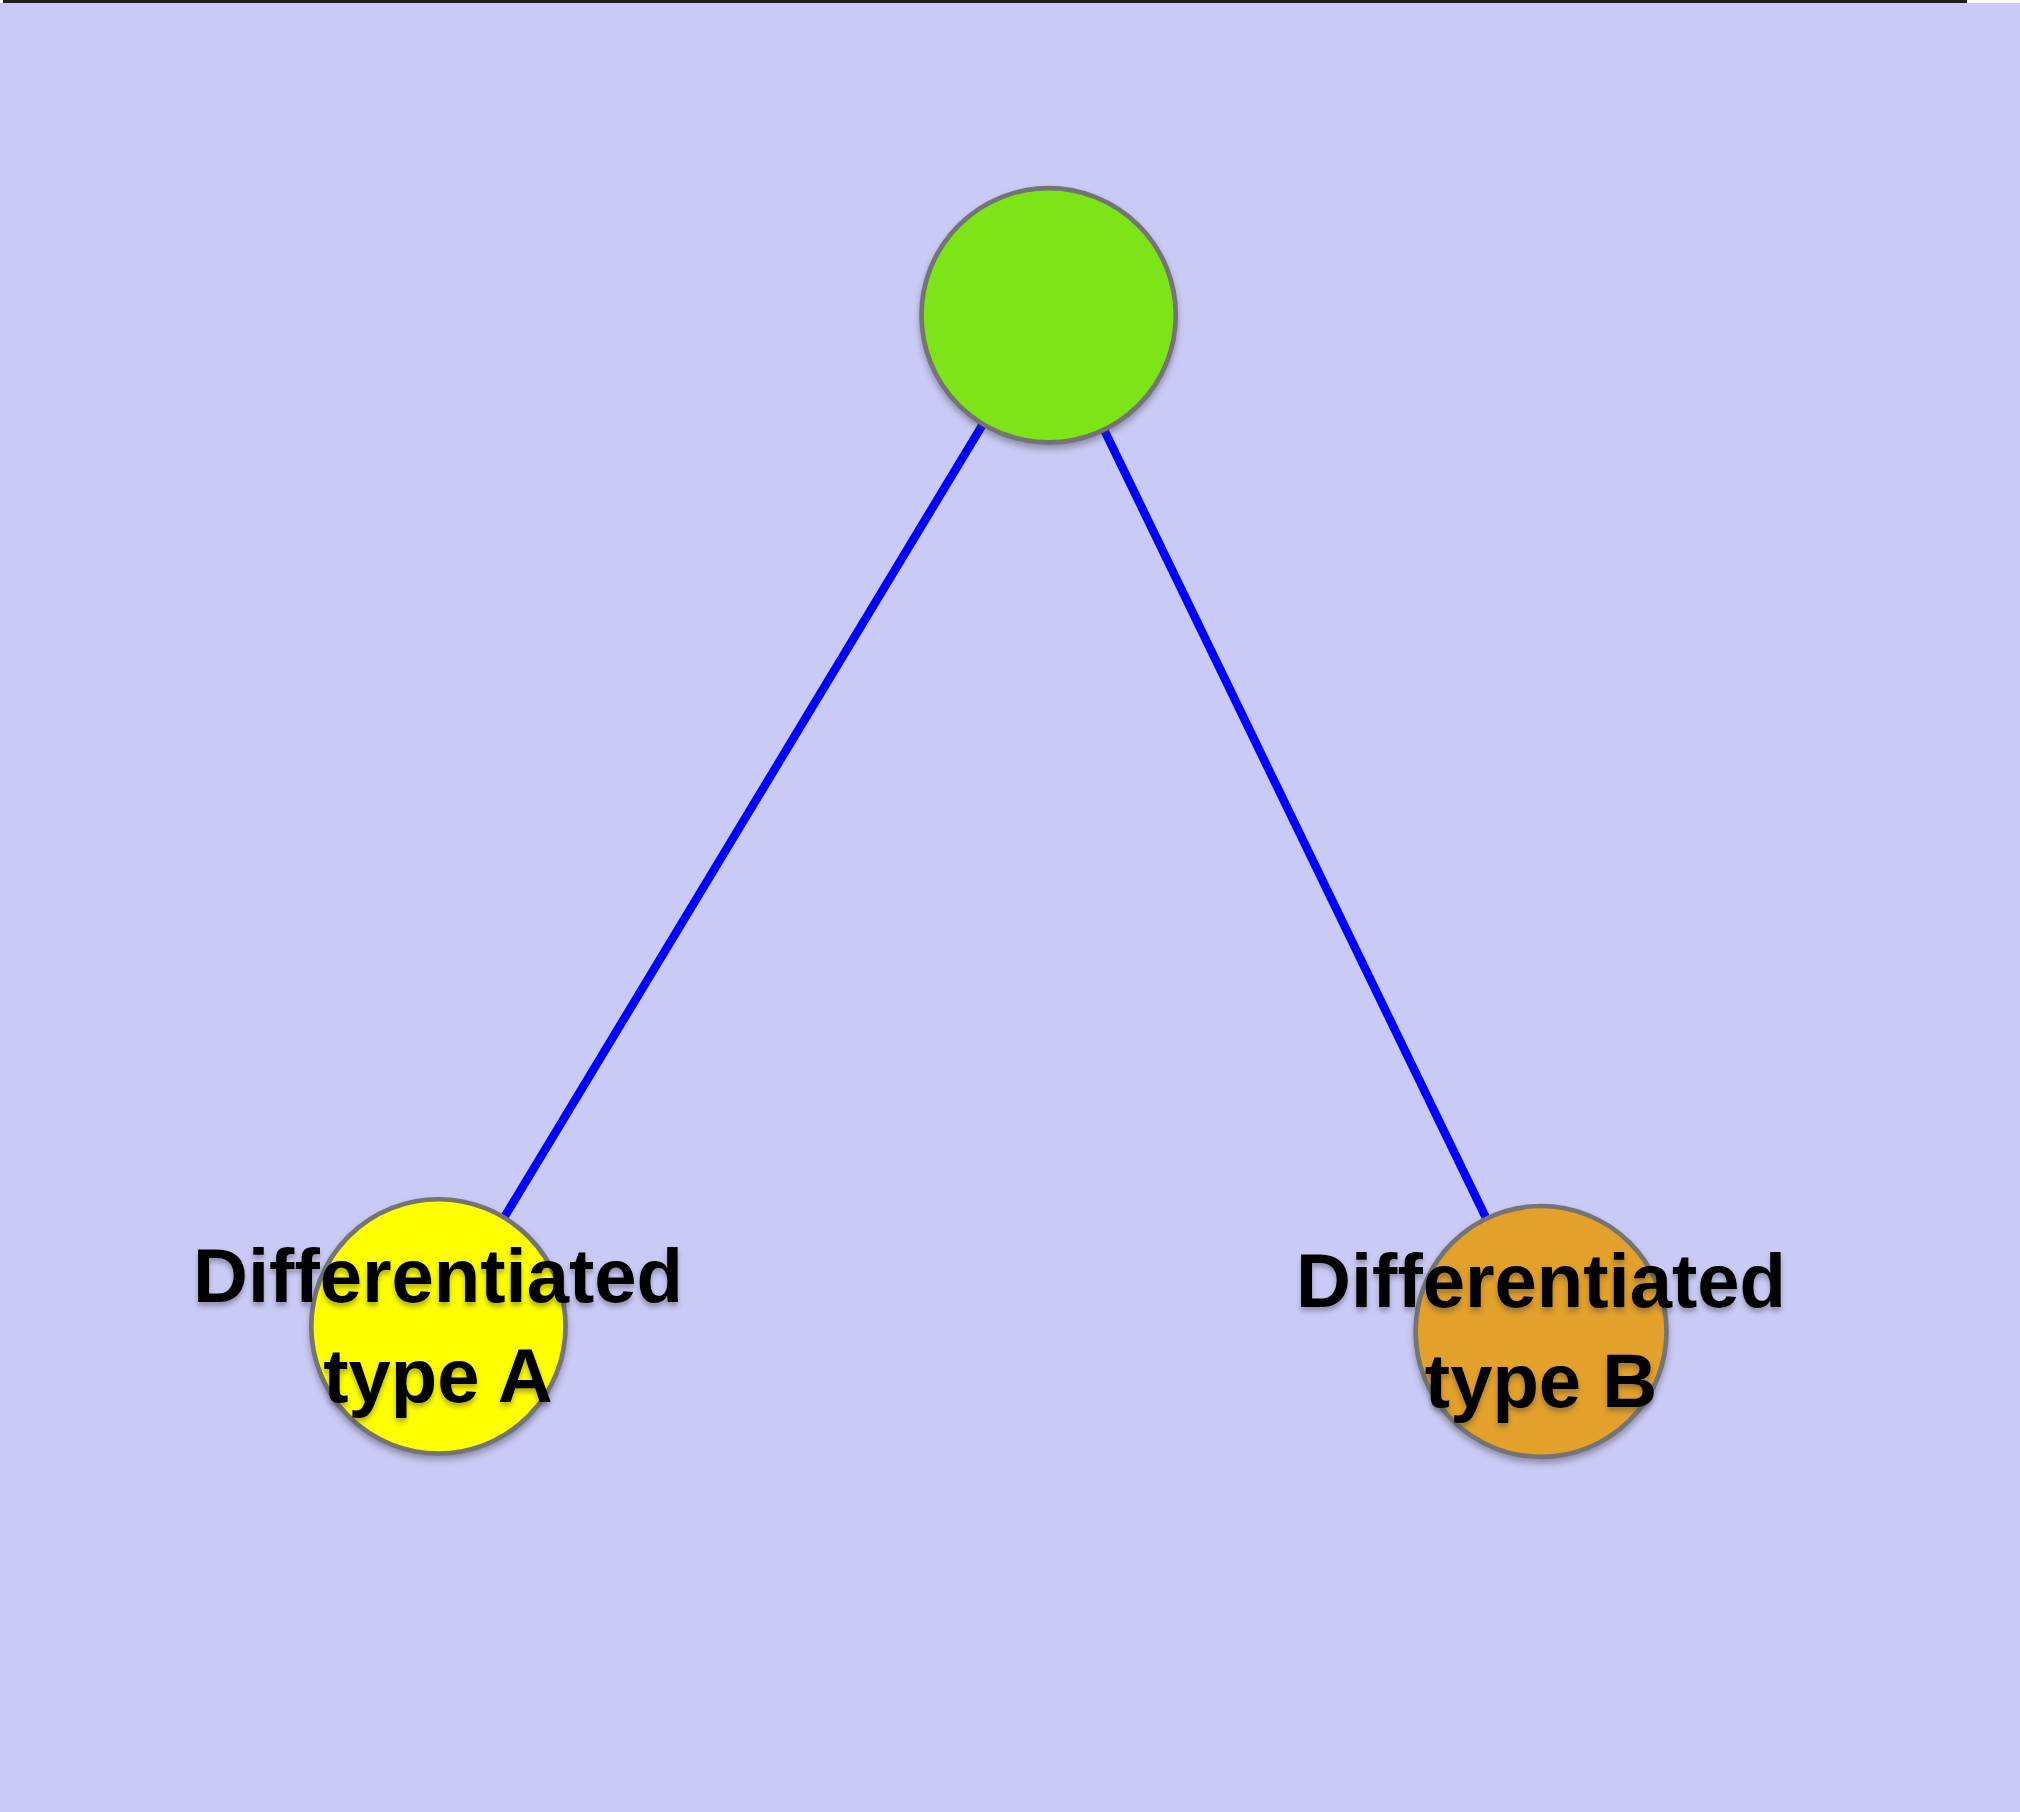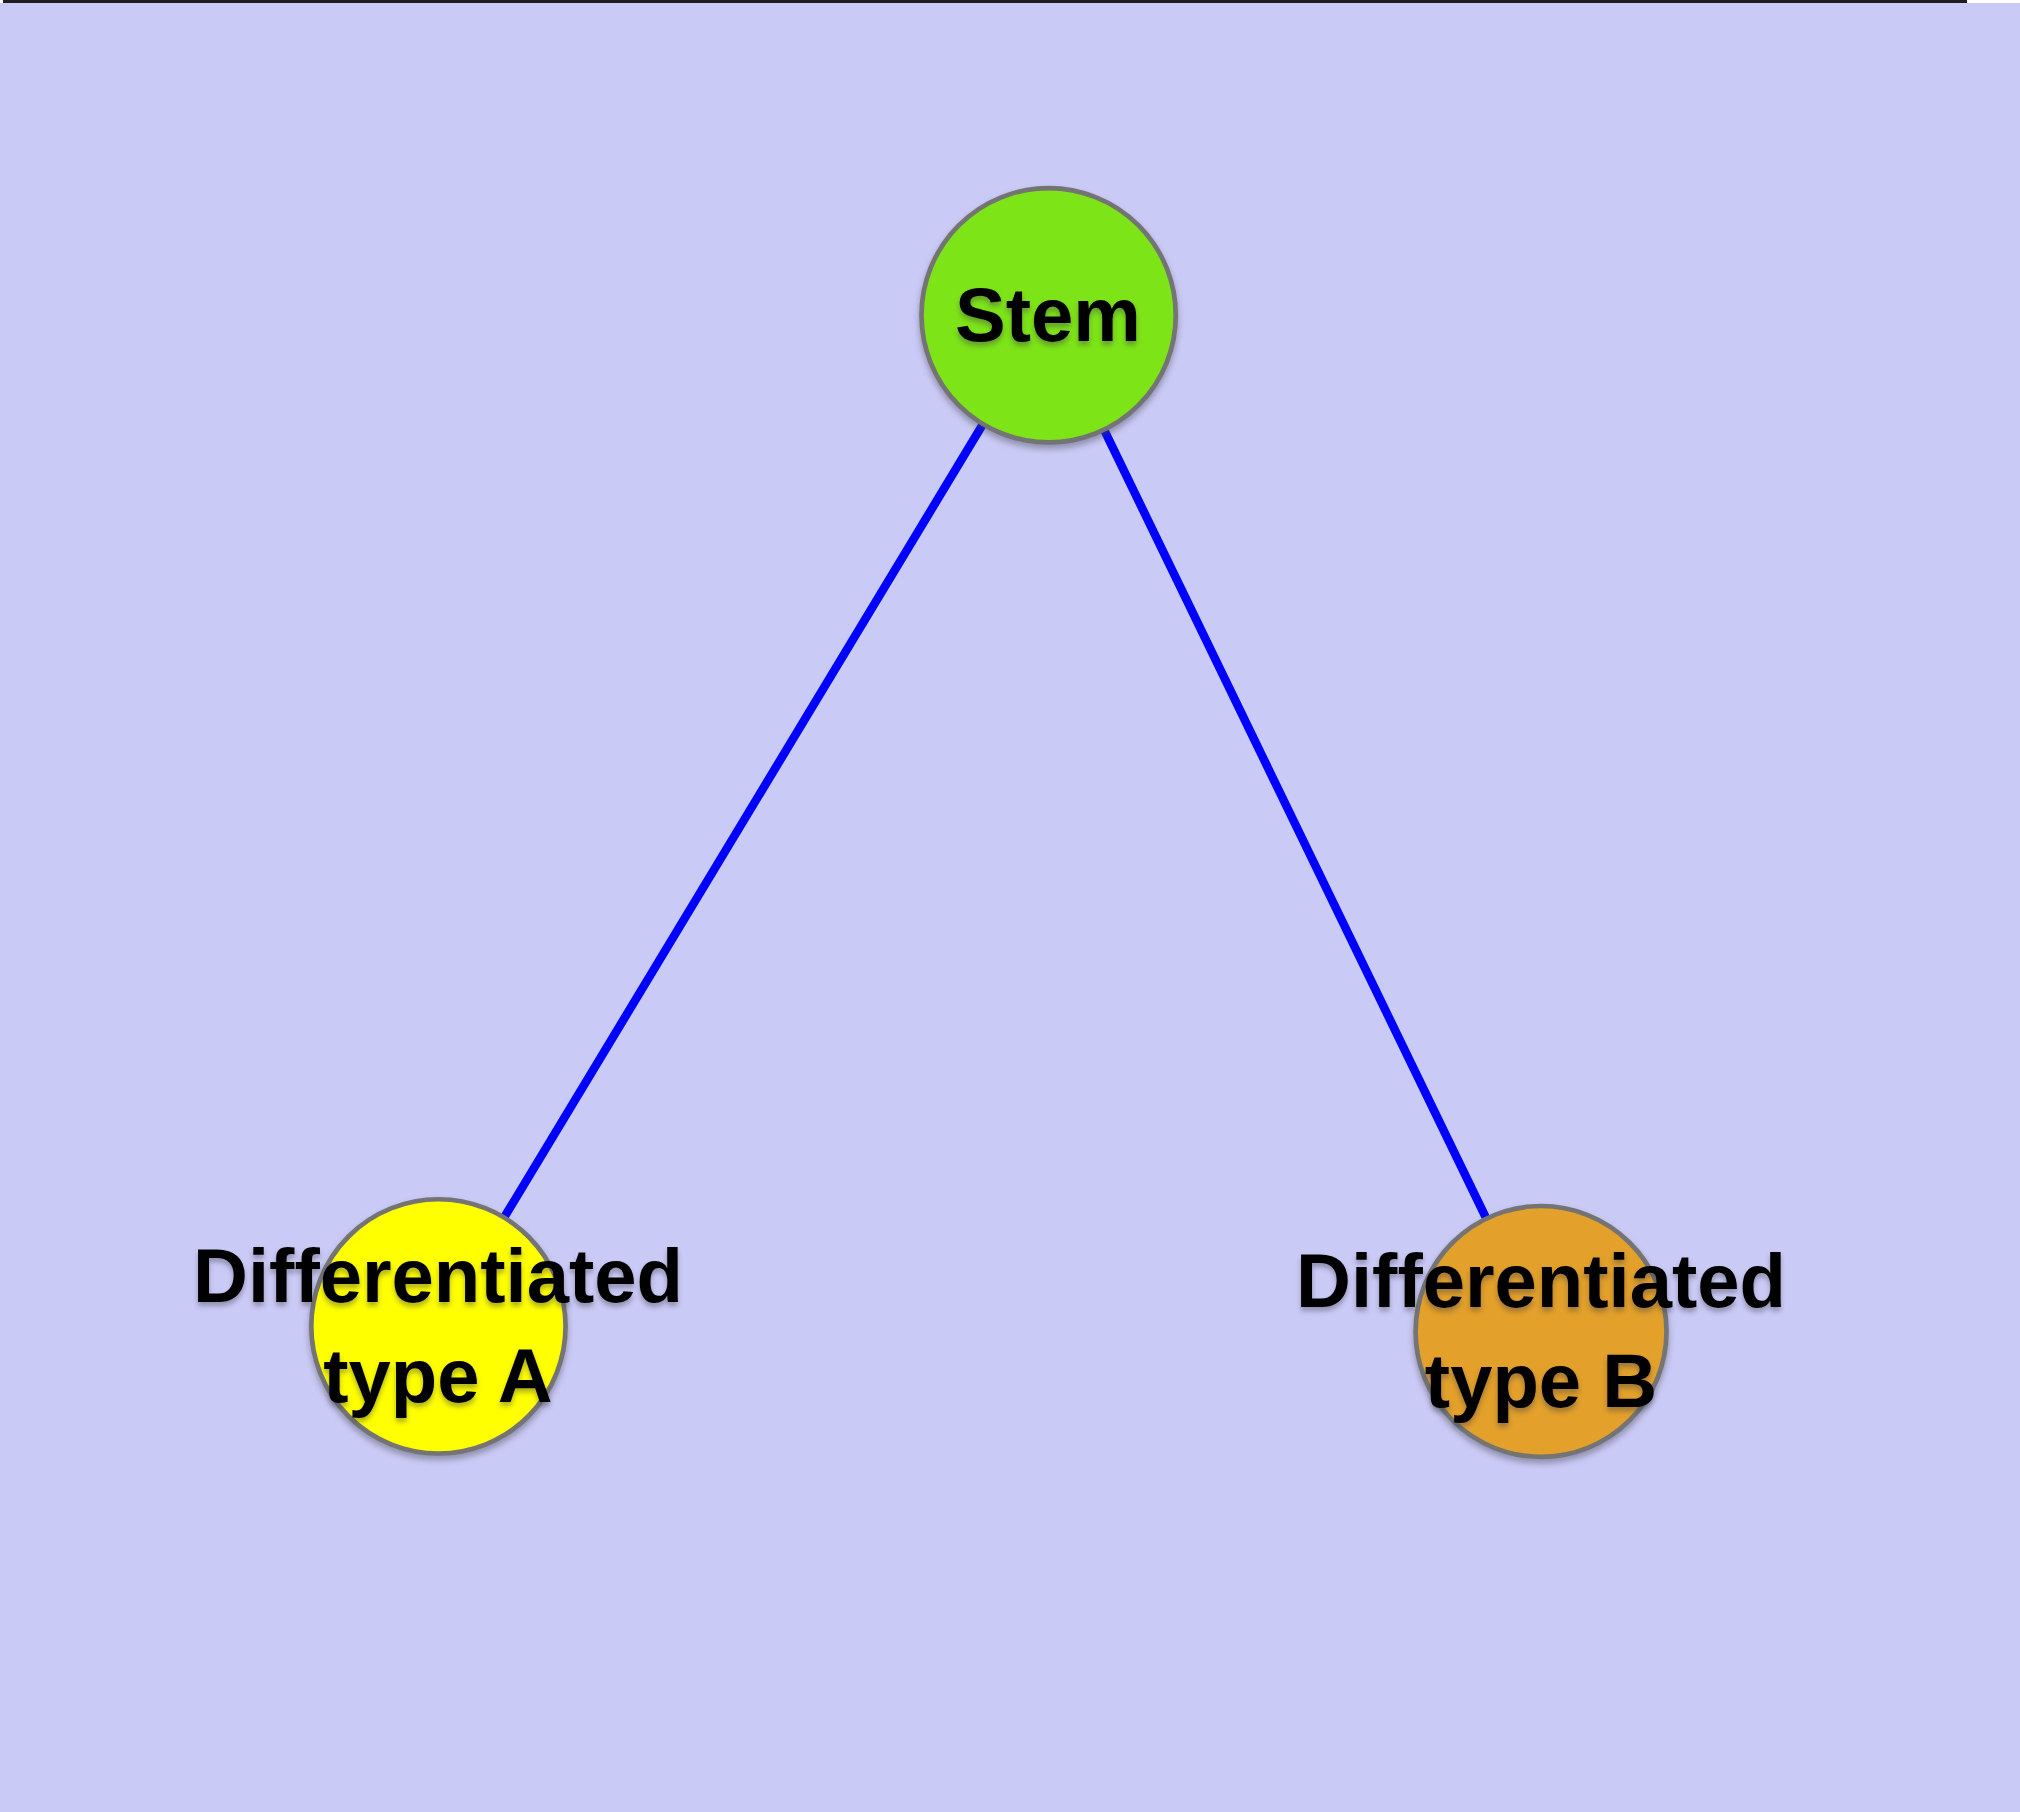--- a/index.html
+++ b/index.html
@@ -69,20 +69,19 @@
   </div>
 
   <svg class="graph-svg" viewBox="0 0 2384 2138">
     <line class="edge" x1="1237" y1="372" x2="517" y2="1565" stroke="#0000FF"></line>
     <line class="edge" x1="1237" y1="372" x2="1818" y2="1571" stroke="#0000FF"></line>
     <circle class="node" cx="1237" cy="372" r="150" fill="#7DE417" stroke="#747474"></circle>
     <circle class="node" cx="517" cy="1565" r="150" fill="#FFFF00" stroke="#747474"></circle>
     <circle class="node" cx="1818" cy="1571" r="148" fill="#E3A02A" stroke="#747474"></circle>
   </svg>
 
-  <div class="node-label" style="left: 1048px; top: 315px; color: rgb(0, 0, 0);">Stem</div>
   <div class="node-label" style="left: 438px; top: 1326px; color: rgb(0, 0, 0);">Differentiated
 type A</div>
   <div class="node-label" style="left: 1541px; top: 1331px; color: rgb(0, 0, 0);">Differentiated
 type B</div>
 
 </div>
 
 
 </body></html>

